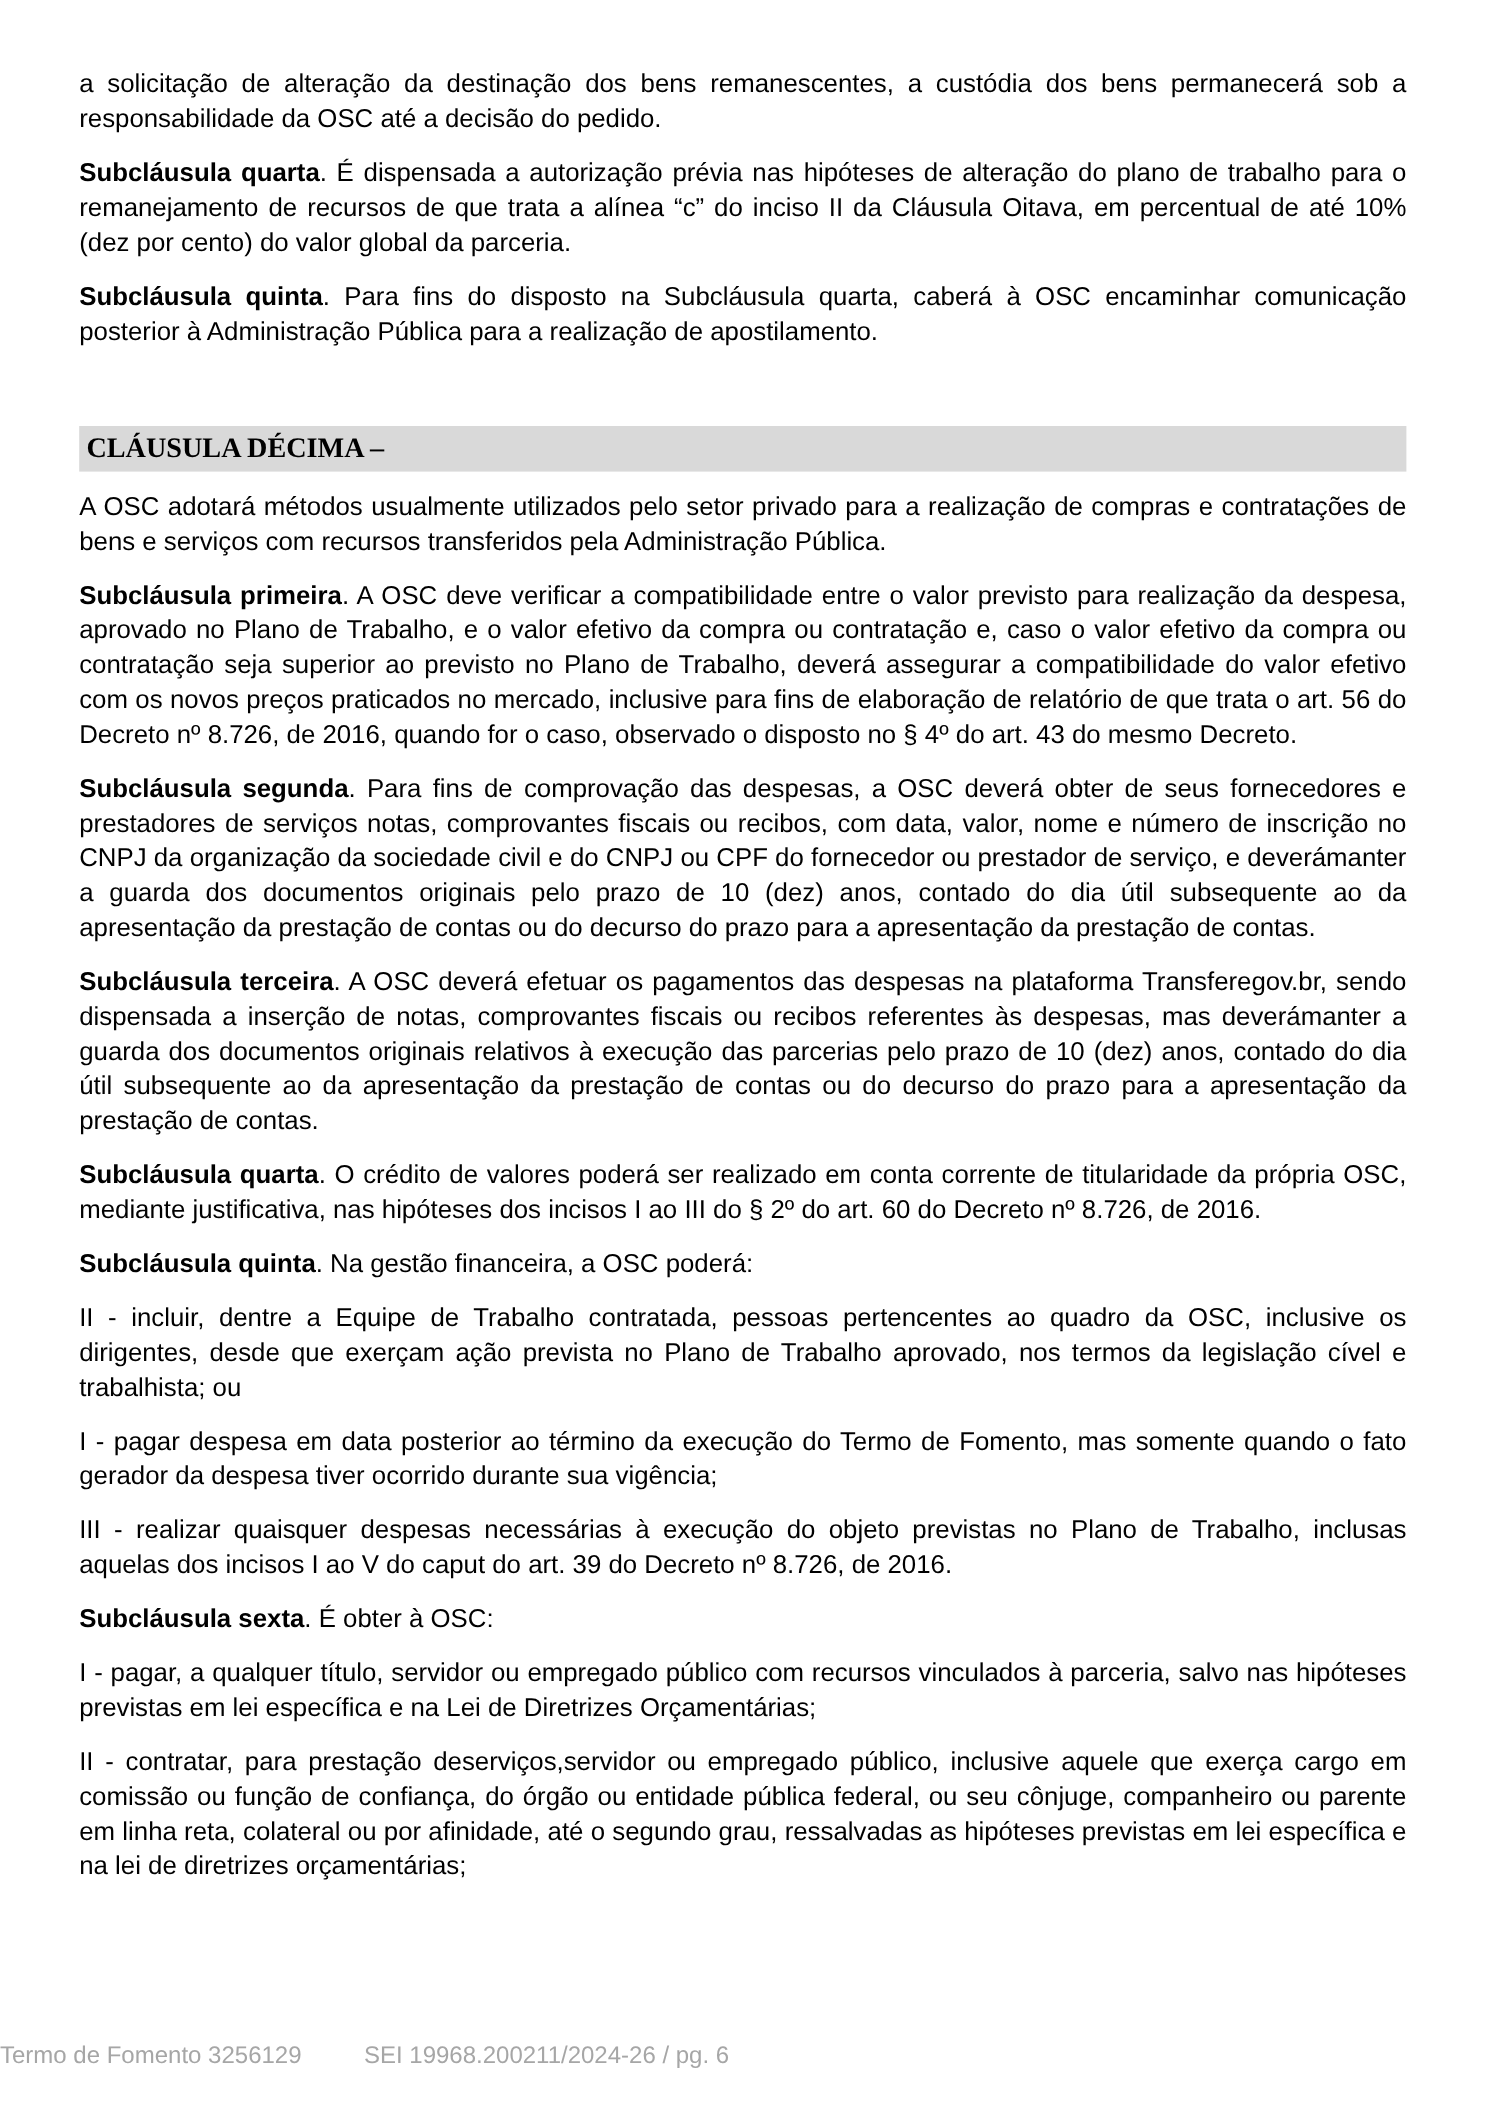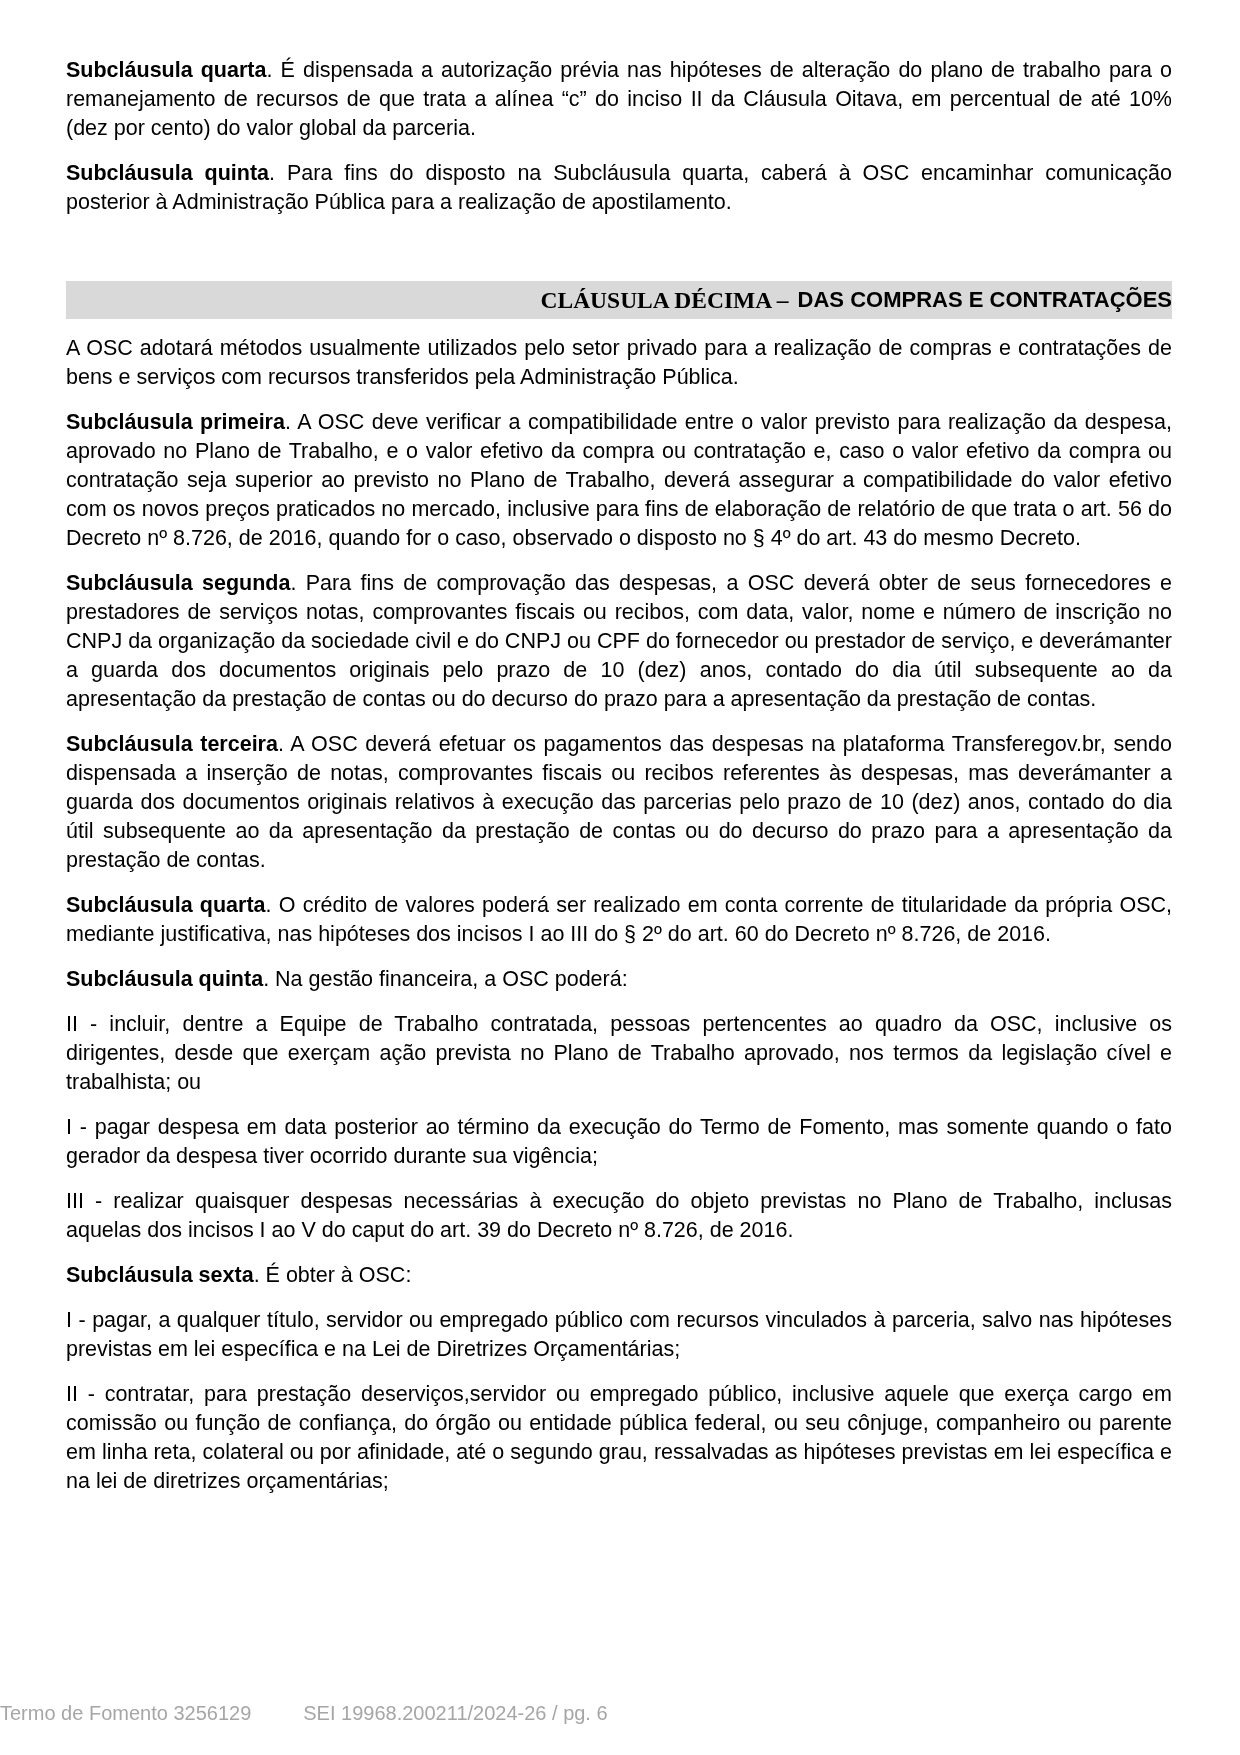--- a/index.html
+++ b/index.html
@@ -23,21 +23,20 @@
   p.body-p .lead { font-weight: bold; }
   .section-bar {
     margin: 64px 0 15px 0;
     background: #d9d9d9;
     height: 38px;
     display: flex;
     align-items: center;
     padding-left: 6px;
     box-sizing: border-box;
     white-space: nowrap;
-    justify-content: flex-end;
   }
   .section-bar .serif {
     font-family: "Liberation Serif", serif;
     font-weight: bold;
     font-size: 23.5px;
   }
   .section-bar .sans {
     font-family: "Liberation Sans", sans-serif;
     font-weight: bold;
     font-size: 22px;
@@ -54,28 +53,28 @@
     font-size: 20px;
     font-family: "Liberation Sans", sans-serif;
   }
 </style>
 </head>
 <body>
 
 <div class="page">
   <div class="content">
 
+    <p class="body-p"><span>a solicitação de alteração da destinação dos bens remanescentes, a custódia dos bens permanecerá sob a responsabilidade da OSC até a decisão do pedido.</span></p>
 
     <p class="body-p"><strong class="lead">Subcláusula quarta</strong><span>. É dispensada a autorização prévia nas hipóteses de alteração do plano de trabalho para o remanejamento de recursos de que trata a alínea “c” do inciso II da Cláusula Oitava, em percentual de até 10% (dez por cento) do valor global da parceria.</span></p>
 
     <p class="body-p"><strong class="lead">Subcláusula quinta</strong><span>. Para fins do disposto na Subcláusula quarta, caberá à OSC encaminhar comunicação posterior à Administração Pública para a realização de apostilamento.</span></p>
 
     <div class="section-bar">
       <span class="serif">CLÁUSULA DÉCIMA –</span>
-      <span class="sans">DAS COMPRAS E CONTRATAÇÕES</span>
     </div>
 
     <p class="body-p"><span>A OSC adotará métodos usualmente utilizados pelo setor privado para a realização de compras e contratações de bens e serviços com recursos transferidos pela Administração Pública.</span></p>
 
     <p class="body-p"><strong class="lead">Subcláusula primeira</strong><span>. A OSC deve verificar a compatibilidade entre o valor previsto para realização da despesa, aprovado no Plano de Trabalho, e o valor efetivo da compra ou contratação e, caso o valor efetivo da compra ou contratação seja superior ao previsto no Plano de Trabalho, deverá assegurar a compatibilidade do valor efetivo com os novos preços praticados no mercado, inclusive para fins de elaboração de relatório de que trata o art. 56 do Decreto nº 8.726, de 2016, quando for o caso, observado o disposto no § 4º do art. 43 do mesmo Decreto.</span></p>
 
     <p class="body-p"><strong class="lead">Subcláusula segunda</strong><span>. Para fins de comprovação das despesas, a OSC deverá obter de seus fornecedores e prestadores de serviços notas, comprovantes fiscais ou recibos, com data, valor, nome e número de inscrição no CNPJ da organização da sociedade civil e do CNPJ ou CPF do fornecedor ou prestador de serviço, e deverámanter a guarda dos documentos originais pelo prazo de 10 (dez) anos, contado do dia útil subsequente ao da apresentação da prestação de contas ou do decurso do prazo para a apresentação da prestação de contas.</span></p>
 
     <p class="body-p"><strong class="lead">Subcláusula terceira</strong><span>. A OSC deverá efetuar os pagamentos das despesas na plataforma Transferegov.br, sendo dispensada a inserção de notas, comprovantes fiscais ou recibos referentes às despesas, mas deverámanter a guarda dos documentos originais relativos à execução das parcerias pelo prazo de 10 (dez) anos, contado do dia útil subsequente ao da apresentação da prestação de contas ou do decurso do prazo para a apresentação da prestação de contas.</span></p>
 

